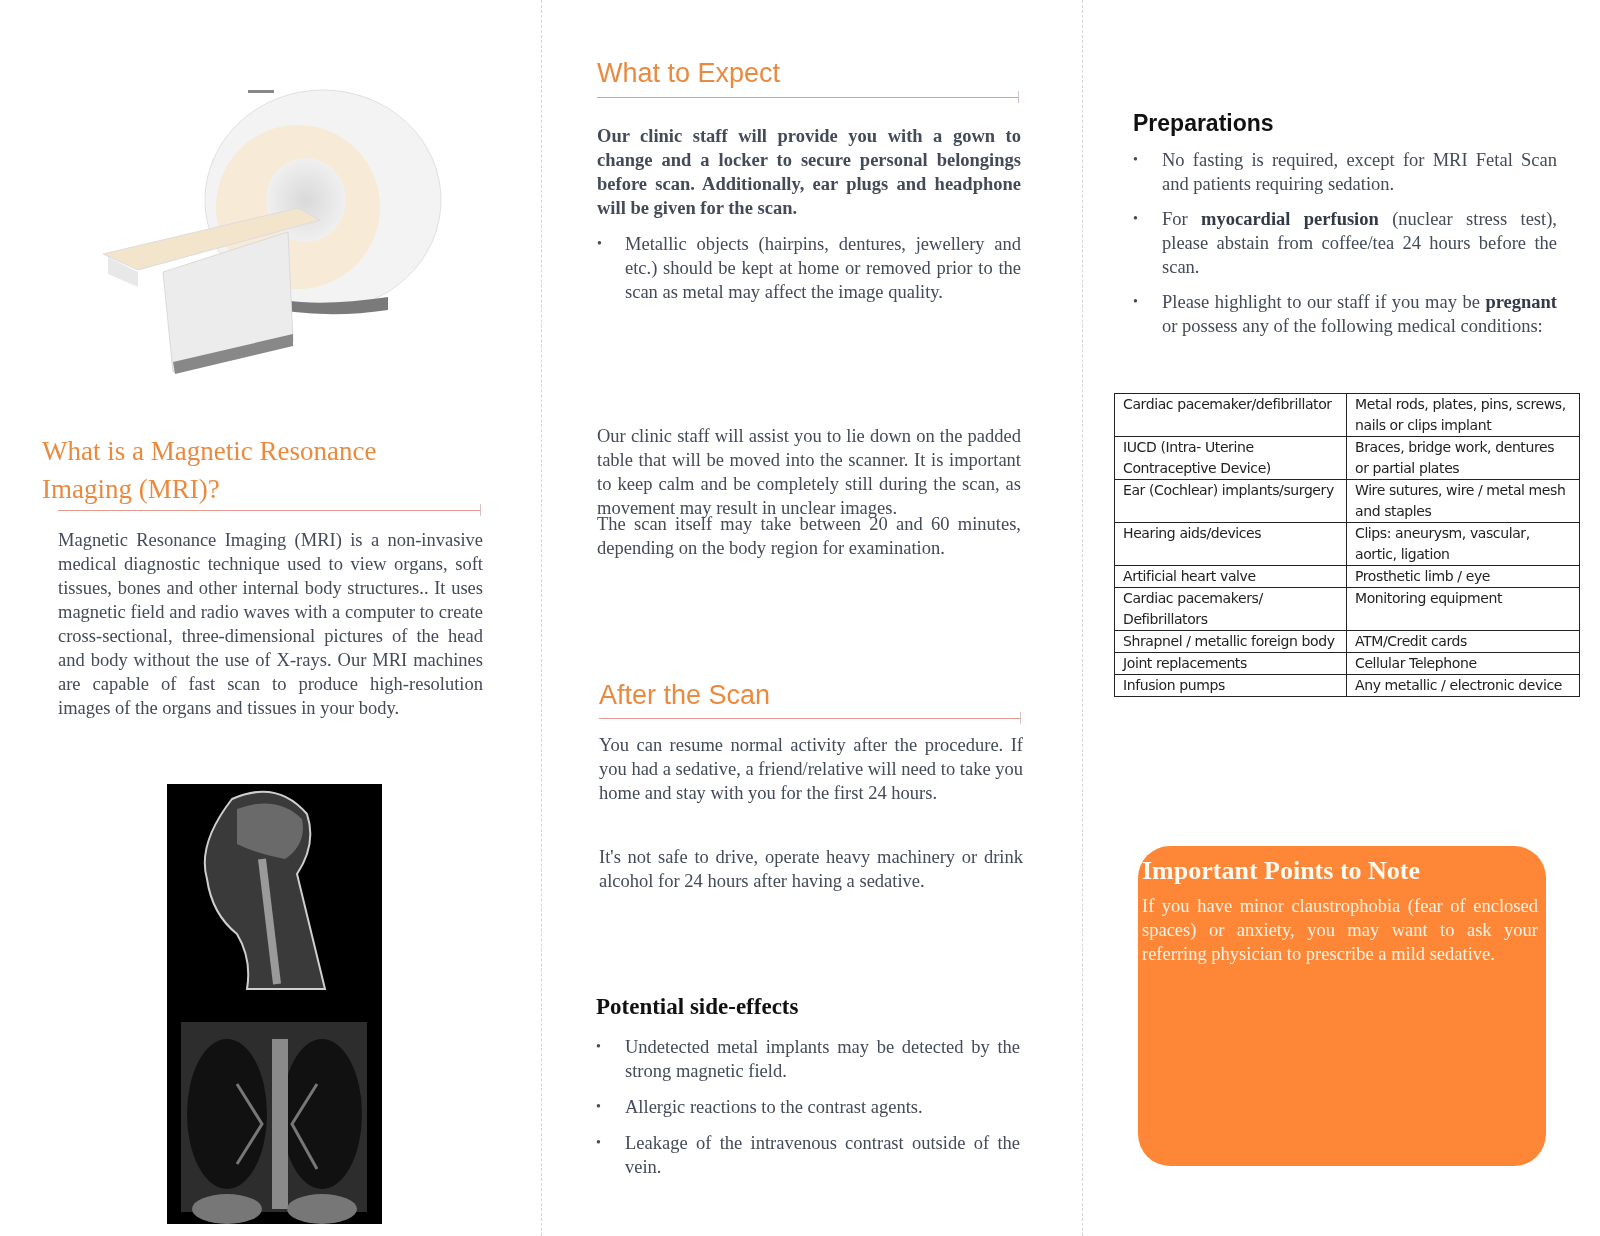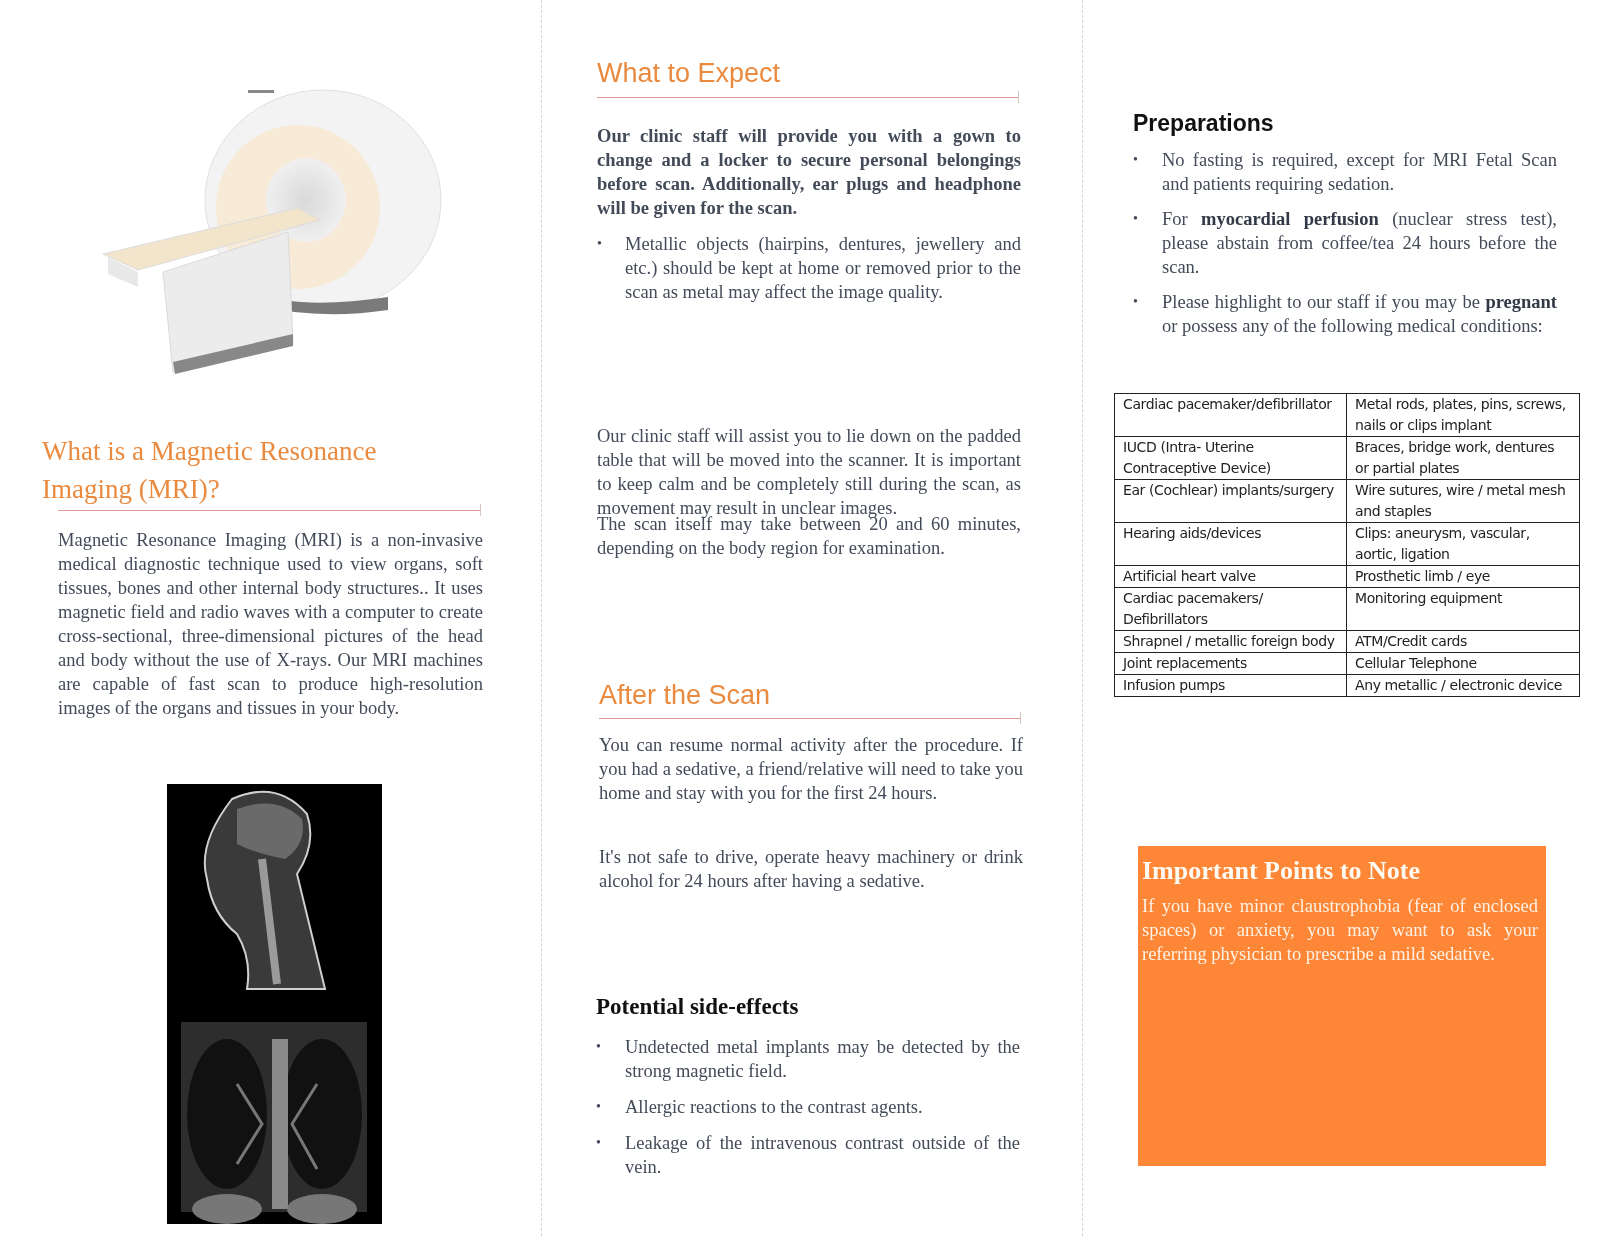--- a/index.html
+++ b/index.html
@@ -166,16 +166,16 @@
         <td>Joint replacements</td>
         <td>Cellular Telephone</td>
       </tr>
       <tr>
         <td>Infusion pumps</td>
         <td>Any metallic / electronic device</td>
       </tr>
     </tbody>
 </table>
 
-<div id="note-box" style="background: rgb(253, 135, 55);">
+<div id="note-box" style="background: rgb(253, 135, 55); border-radius: 32px;">
   <div id="note-title">Important Points to Note</div>
   <p id="note-body" class="serif-text">If you have minor claustrophobia (fear of enclosed spaces) or anxiety, you may want to ask your referring physician to prescribe a mild sedative.</p>
 </div>
 
 </body></html>

